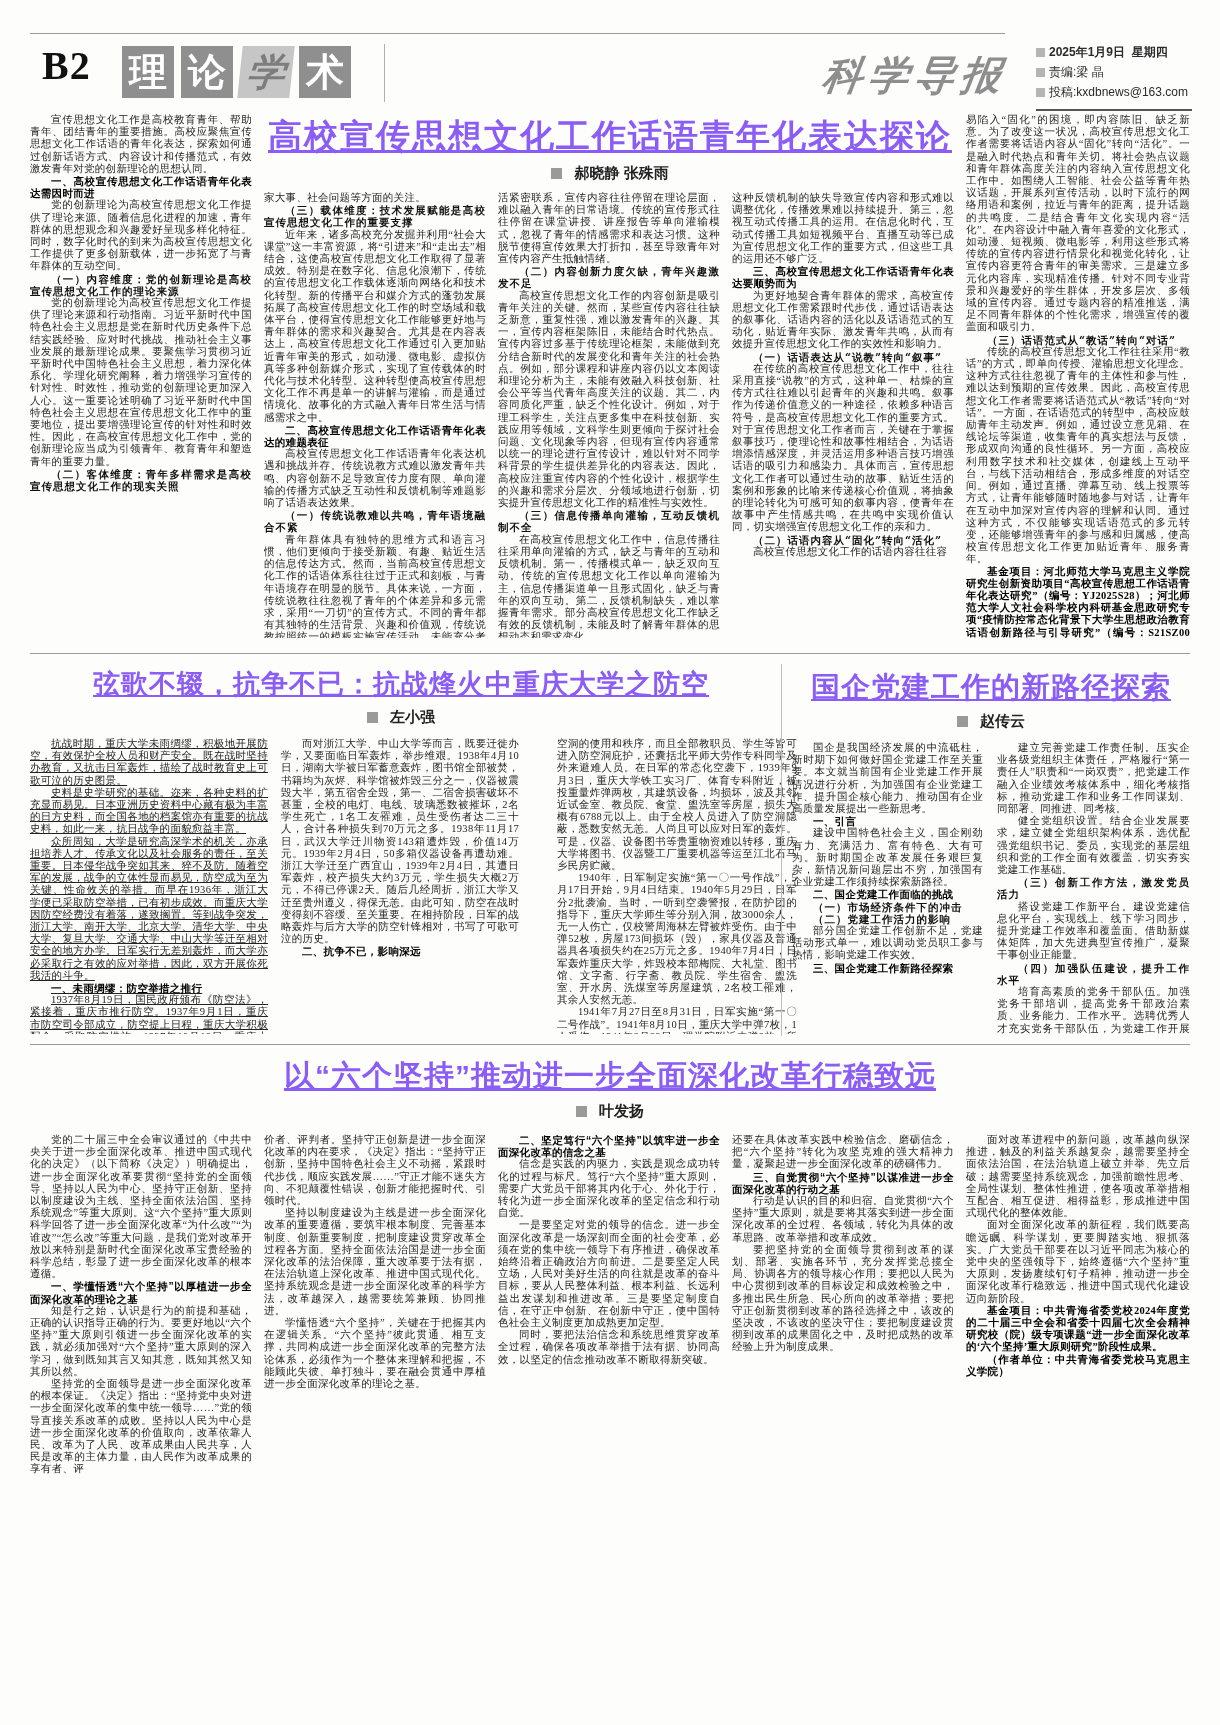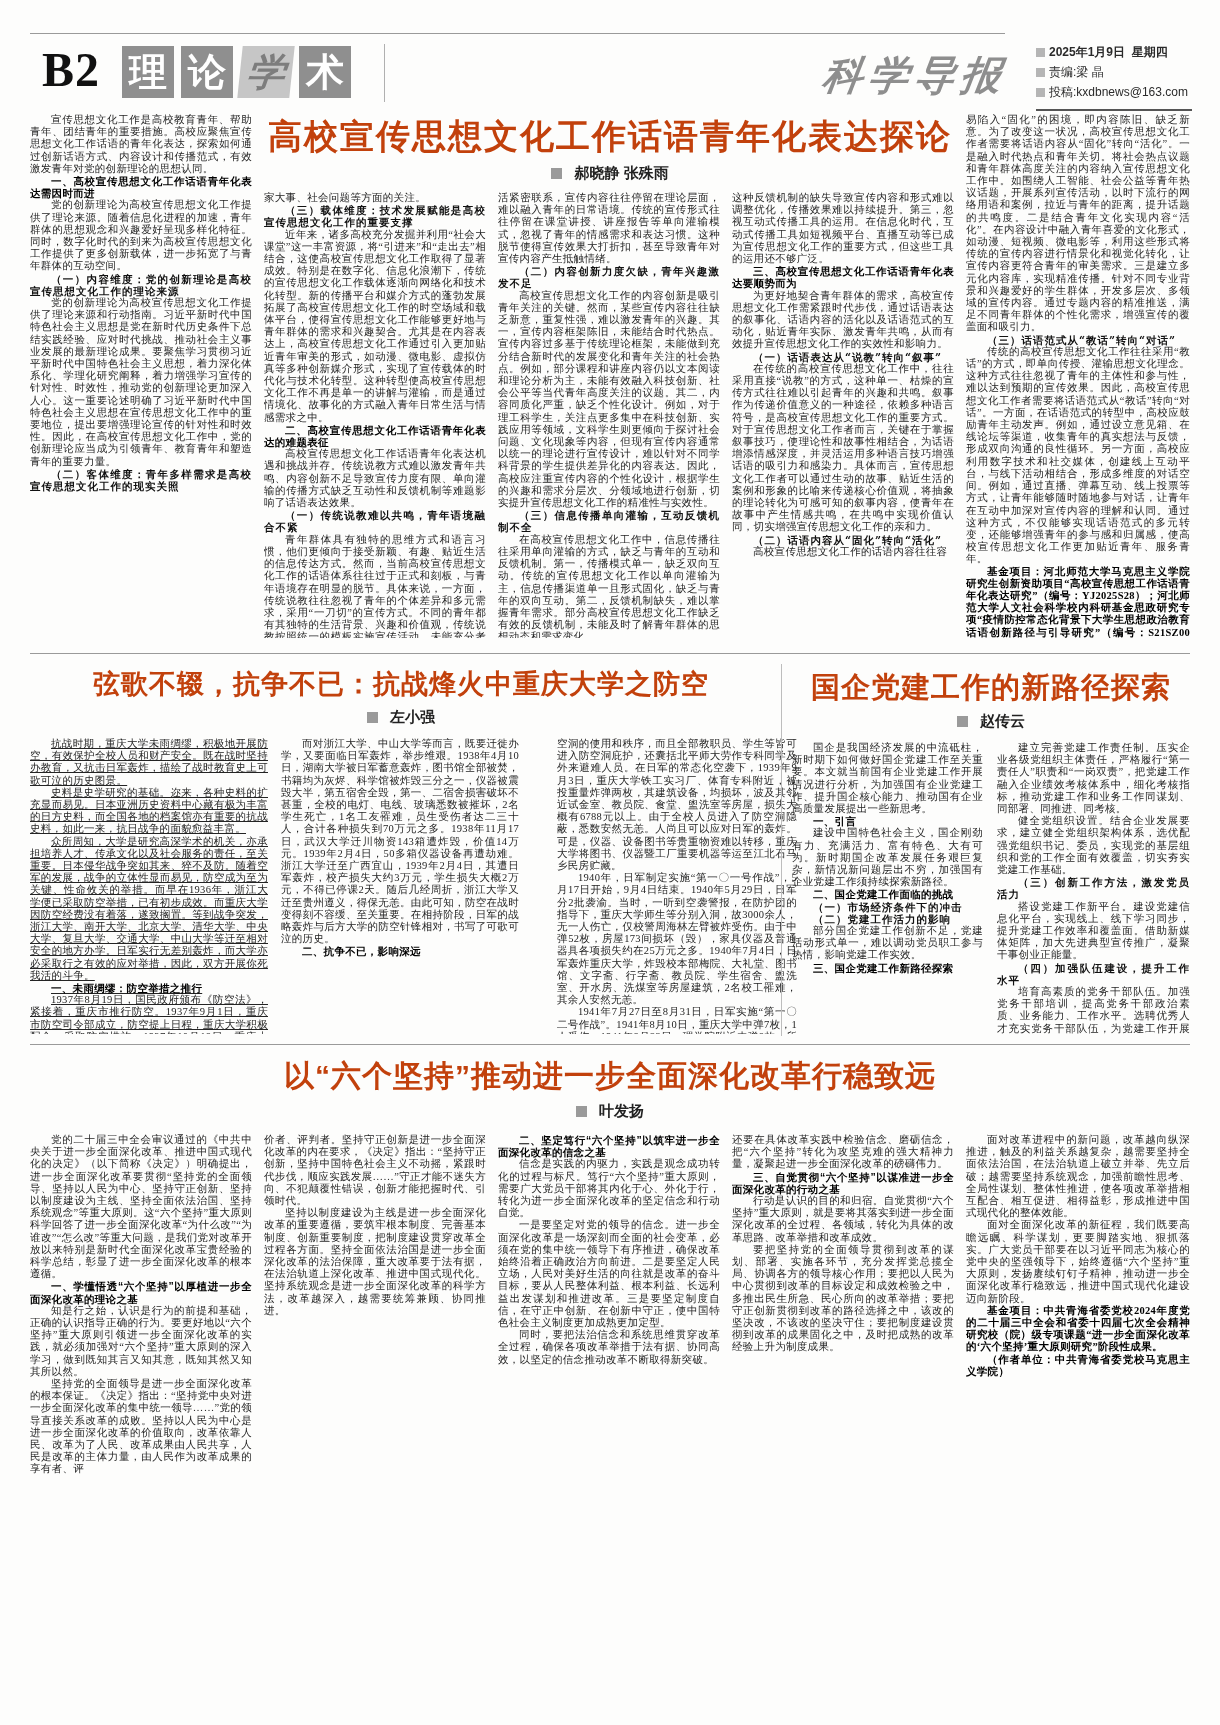--- a/index.html
+++ b/index.html
@@ -1,40 +1,40 @@
 <!DOCTYPE html>
 <html><head>
 <meta charset="utf-8">
 <style>
   html,body{margin:0;padding:0;background:#ffffff;}
   .page{position:relative;width:1220px;height:1725px;background:#fdfdfc;overflow:hidden;
         font-family:"Liberation Serif","DejaVu Serif",serif;color:#1c1c1c;}
   .hairline{position:absolute;background:#9a9a9a;}
   
   .pageno{position:absolute;left:42px;top:42px;font-family:"Liberation Serif",serif;
-          font-weight:bold;font-size:48px;color:#111;letter-spacing:1px;}
+          font-weight:bold;font-size:40px;color:#111;letter-spacing:1px;}
   .tiles{position:absolute;left:122px;top:46px;display:flex;gap:7px;}
   .tile{width:52px;height:52px;display:flex;align-items:center;justify-content:center;
         background:#8f8f8f;color:#fff;font-family:"Liberation Sans",sans-serif;
         font-weight:bold;font-size:38px;}
   .tile.light{background:#c6c6c6;color:#7d7d7d;font-family:"DejaVu Serif",serif;
         font-style:italic;transform:skewX(-6deg);}
   .hdr-vline{position:absolute;left:384px;top:44px;width:1px;height:58px;background:#b0b0b0;}
   .masthead{position:absolute;left:800px;top:48px;width:230px;text-align:center;
         font-family:"DejaVu Serif",serif;font-style:italic;font-weight:bold;
         font-size:40px;color:#8e8e8e;letter-spacing:6px;transform:skewX(-8deg);}
   .hdr-info{position:absolute;left:1036px;top:44px;width:156px;font-family:"Liberation Sans",sans-serif;
         font-size:12px;color:#2a2a2a;border-bottom:2px solid #555;padding-bottom:5px;}
   .hdr-info .row{display:flex;align-items:center;margin-bottom:3px;white-space:nowrap;}
   .sq{display:inline-block;width:9px;height:9px;background:#b5b5b5;margin-right:4px;flex:0 0 auto;}
   .hdr-info .strong{font-weight:bold;}
   
   .art{position:absolute;}
   .art-title{position:absolute;text-align:center;font-family:"Liberation Sans",sans-serif;
-        font-weight:bold;color:#c2410c;white-space:nowrap;}
+        font-weight:bold;color:#8b5cf6;white-space:nowrap;text-decoration:underline;}
   .byline{position:absolute;text-align:center;font-size:15px;font-weight:bold;color:#222;
         font-family:"Liberation Sans",sans-serif;white-space:nowrap;}
   .byline .sq{width:11px;height:11px;background:#9a9a9a;margin-right:8px;position:relative;top:1px;}
   .col{position:absolute;overflow:hidden;text-align:justify;word-break:break-all;
         font-size:10.5px;line-height:12.2px;color:#242424;letter-spacing:.3px;}
   .col p{margin:0;}
   .t-p{text-indent:2em;}
   .t-c{text-indent:0;}
   .t-h1{text-indent:2em;font-weight:bold;color:#000;font-family:"Liberation Sans",sans-serif;}
   .t-h2{text-indent:2em;font-weight:bold;color:#111;font-family:"DejaVu Serif",serif;letter-spacing:1px;}
@@ -183,20 +183,21 @@
     </div>
     <div class="col" style="left:0;top:82px;width:222px;height:576px;">
         <p class="t-p">党的二十届三中全会审议通过的《中共中央关于进一步全面深化改革、推进中国式现代化的决定》（以下简称《决定》）明确提出，进一步全面深化改革要贯彻“坚持党的全面领导、坚持以人民为中心、坚持守正创新、坚持以制度建设为主线、坚持全面依法治国、坚持系统观念”等重大原则。这“六个坚持”重大原则科学回答了进一步全面深化改革“为什么改”“为谁改”“怎么改”等重大问题，是我们党对改革开放以来特别是新时代全面深化改革宝贵经验的科学总结，彰显了进一步全面深化改革的根本遵循。</p>
         <p class="t-h1">一、学懂悟透“六个坚持”以厚植进一步全面深化改革的理论之基</p>
         <p class="t-p">知是行之始，认识是行为的前提和基础，正确的认识指导正确的行为。要更好地以“六个坚持”重大原则引领进一步全面深化改革的实践，就必须加强对“六个坚持”重大原则的深入学习，做到既知其言又知其意，既知其然又知其所以然。</p>
         <p class="t-p">坚持党的全面领导是进一步全面深化改革的根本保证。《决定》指出：“坚持党中央对进一步全面深化改革的集中统一领导……”党的领导直接关系改革的成败。坚持以人民为中心是进一步全面深化改革的价值取向，改革依靠人民、改革为了人民、改革成果由人民共享，人民是改革的主体力量，由人民作为改革成果的享有者、评</p>
       </div>
     <div class="col" style="left:234px;top:82px;width:222px;height:576px;">
         <p class="t-c">价者、评判者。坚持守正创新是进一步全面深化改革的内在要求，《决定》指出：“坚持守正创新，坚持中国特色社会主义不动摇，紧跟时代步伐，顺应实践发展……”守正才能不迷失方向、不犯颠覆性错误，创新才能把握时代、引领时代。</p>
         <p class="t-p">坚持以制度建设为主线是进一步全面深化改革的重要遵循，要筑牢根本制度、完善基本制度、创新重要制度，把制度建设贯穿改革全过程各方面。坚持全面依法治国是进一步全面深化改革的法治保障，重大改革要于法有据，在法治轨道上深化改革、推进中国式现代化。坚持系统观念是进一步全面深化改革的科学方法，改革越深入，越需要统筹兼顾、协同推进。</p>
+        <p class="t-p">学懂悟透“六个坚持”，关键在于把握其内在逻辑关系。“六个坚持”彼此贯通、相互支撑，共同构成进一步全面深化改革的完整方法论体系，必须作为一个整体来理解和把握，不能顾此失彼、单打独斗，要在融会贯通中厚植进一步全面深化改革的理论之基。</p>
       </div>
     <div class="col" style="left:468px;top:82px;width:222px;height:576px;">
         <p class="t-h1">二、坚定笃行“六个坚持”以筑牢进一步全面深化改革的信念之基</p>
         <p class="t-p">信念是实践的内驱力，实践是观念成功转化的过程与标尺。笃行“六个坚持”重大原则，需要广大党员干部将其内化于心、外化于行，转化为进一步全面深化改革的坚定信念和行动自觉。</p>
         <p class="t-p">一是要坚定对党的领导的信念。进一步全面深化改革是一场深刻而全面的社会变革，必须在党的集中统一领导下有序推进，确保改革始终沿着正确政治方向前进。二是要坚定人民立场，人民对美好生活的向往就是改革的奋斗目标，要从人民整体利益、根本利益、长远利益出发谋划和推进改革。三是要坚定制度自信，在守正中创新、在创新中守正，使中国特色社会主义制度更加成熟更加定型。</p>
         <p class="t-p">同时，要把法治信念和系统思维贯穿改革全过程，确保各项改革举措于法有据、协同高效，以坚定的信念推动改革不断取得新突破。</p>
       </div>
     <div class="col" style="left:702px;top:82px;width:222px;height:576px;">
         <p class="t-c">还要在具体改革实践中检验信念、磨砺信念，把“六个坚持”转化为攻坚克难的强大精神力量，凝聚起进一步全面深化改革的磅礴伟力。</p>
         <p class="t-h1">三、自觉贯彻“六个坚持”以谋准进一步全面深化改革的行动之基</p>

